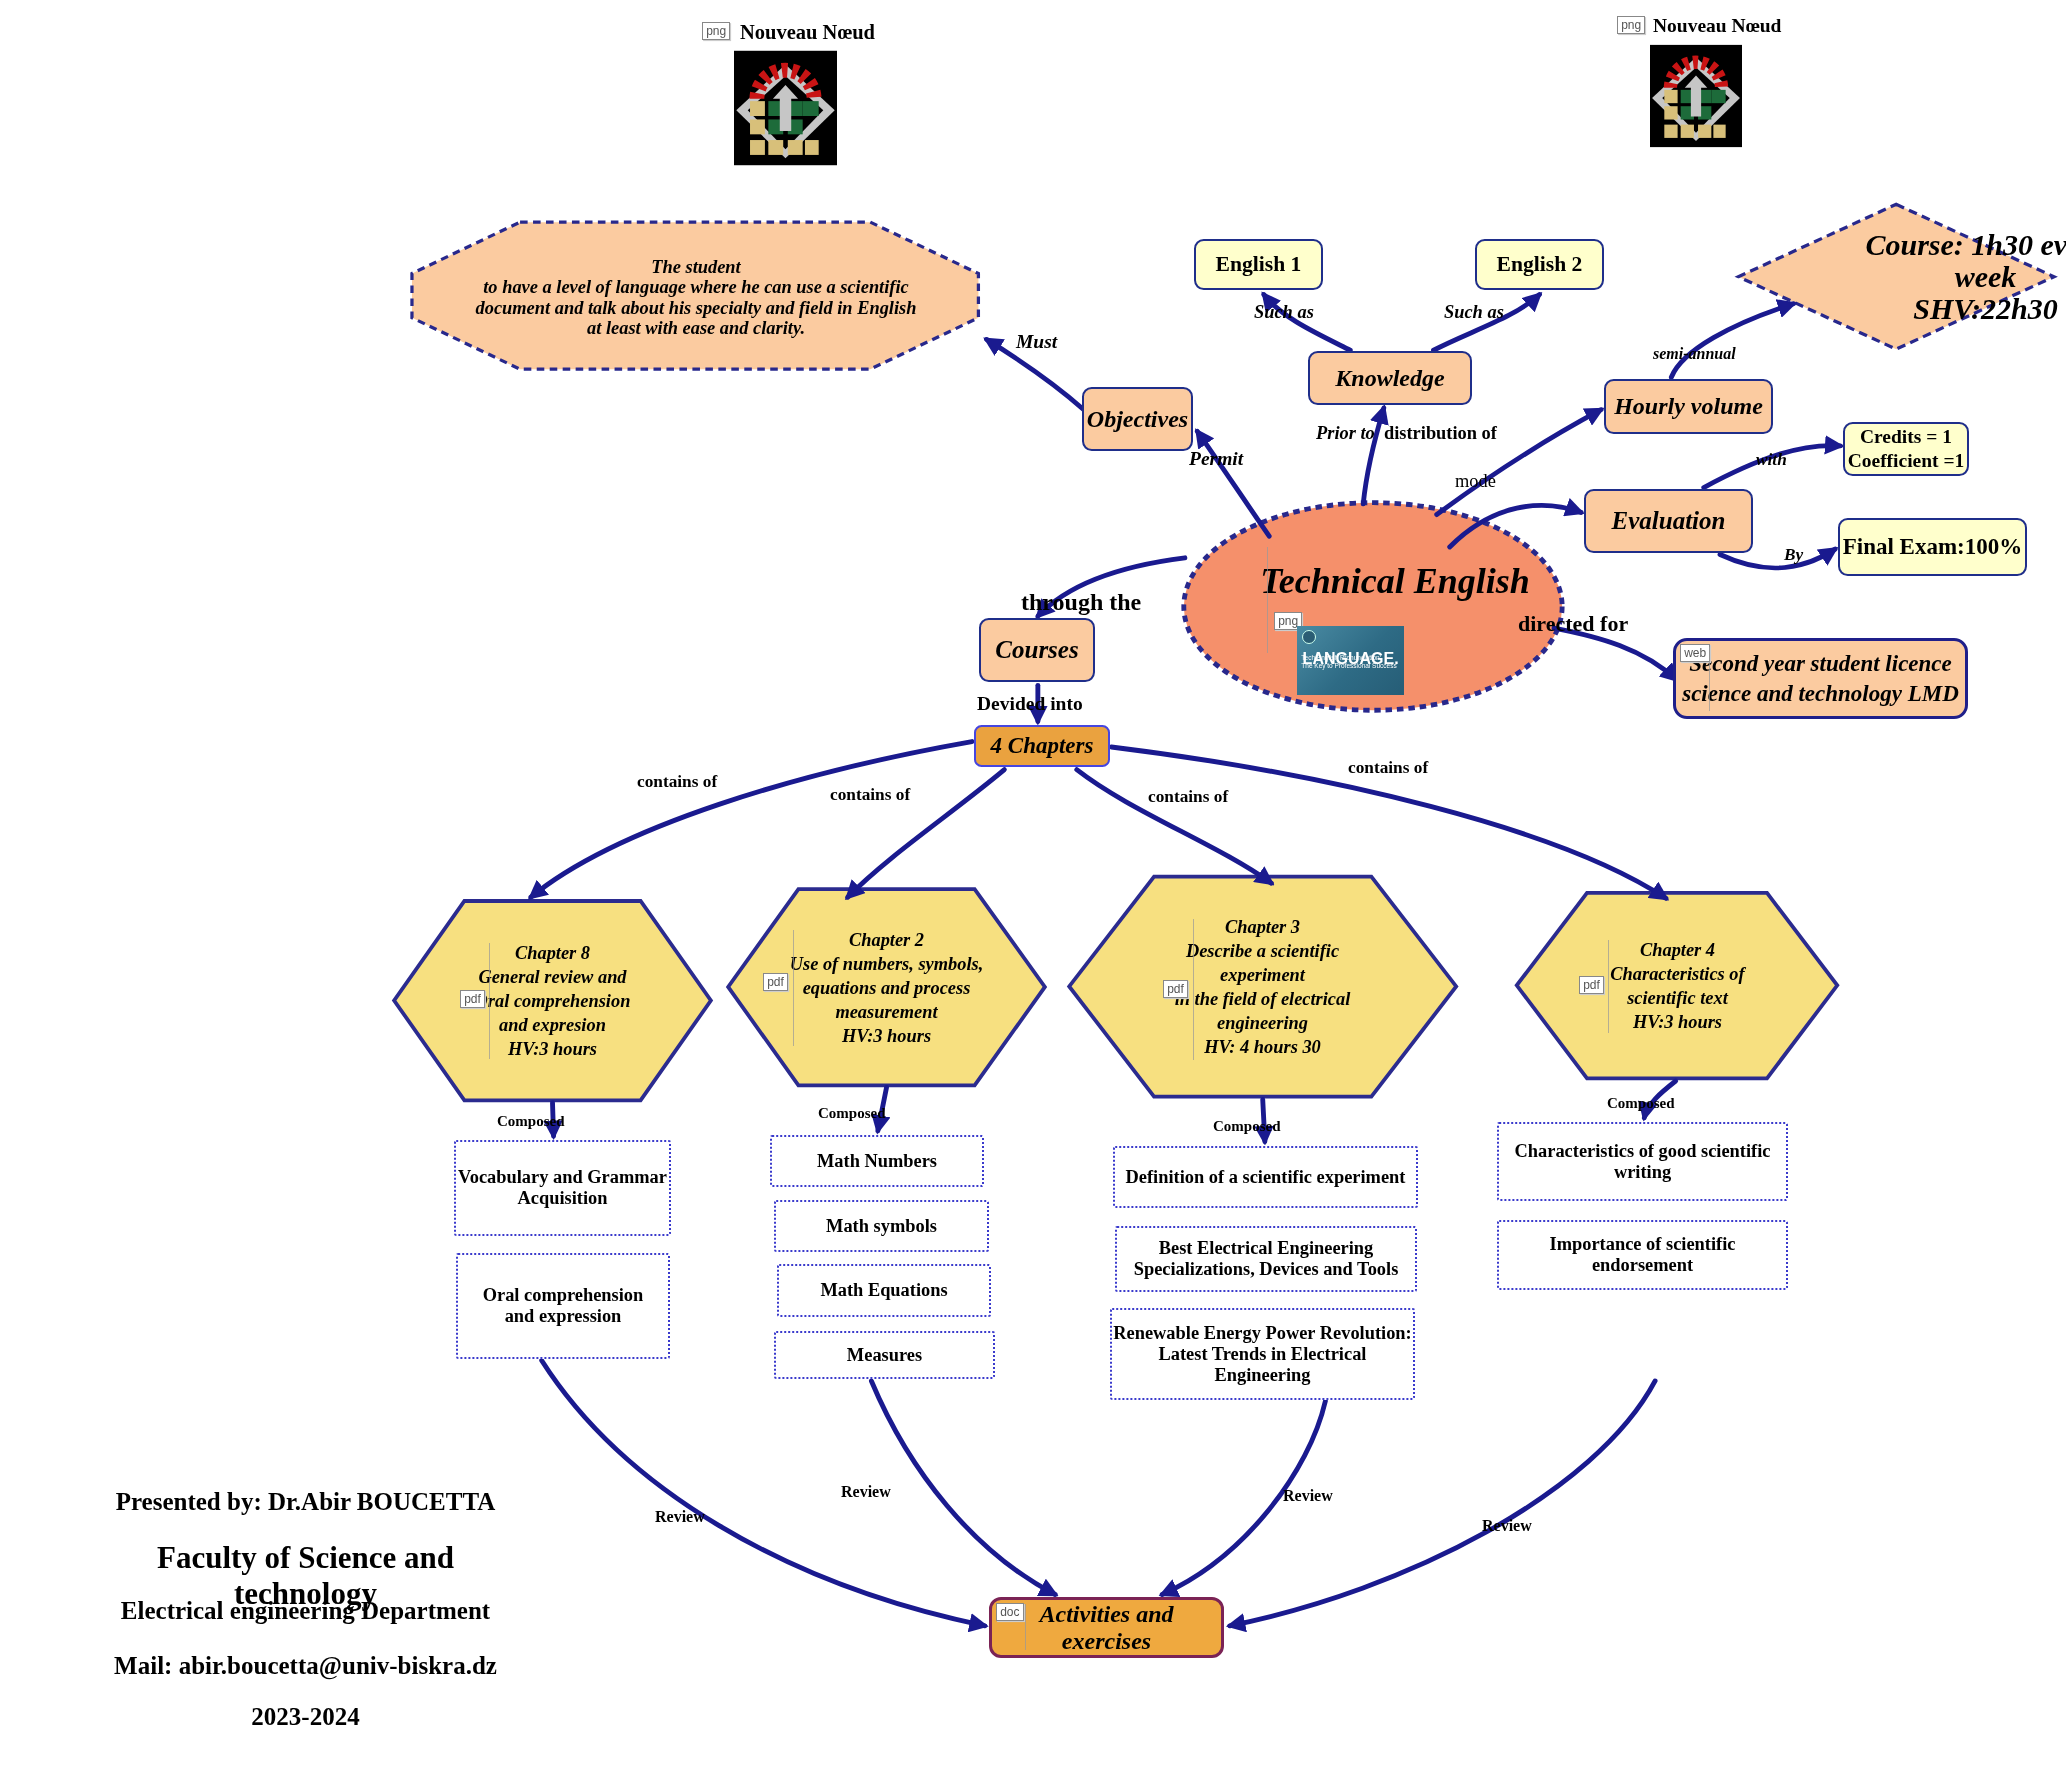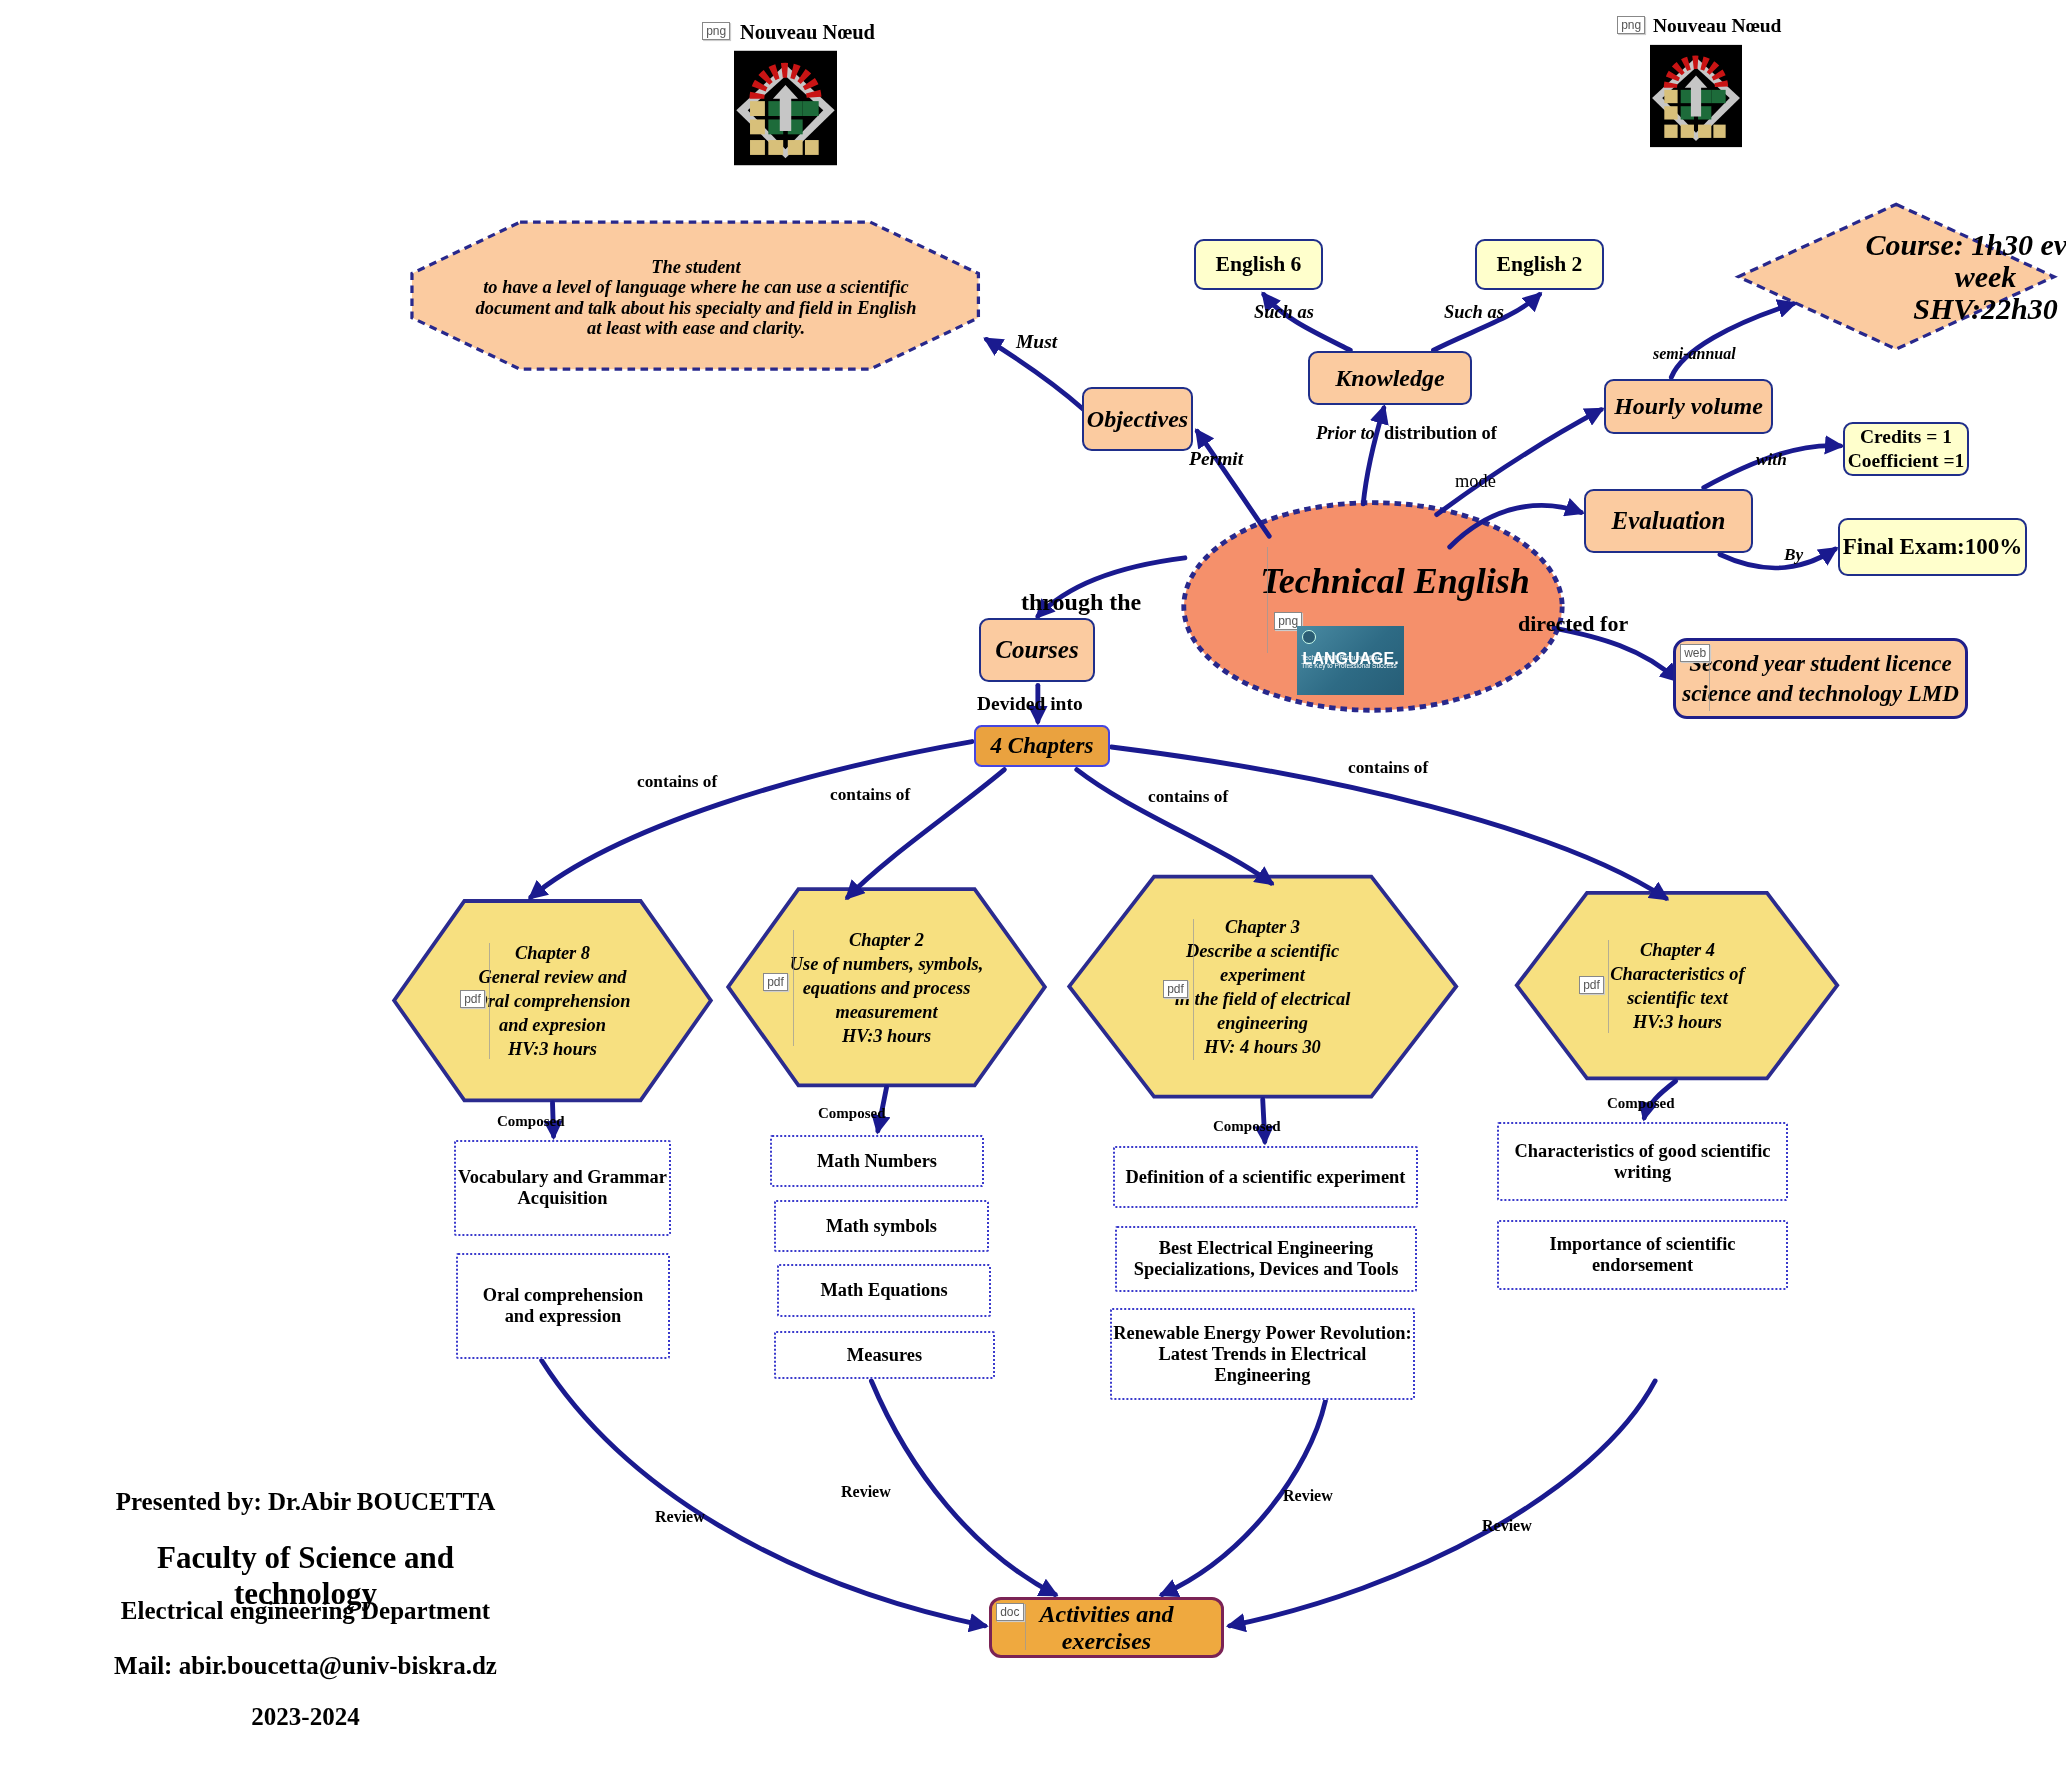--- a/index.html
+++ b/index.html
@@ -137,21 +137,21 @@
   <div class="thumb" style="left:1297px;top:626px;width:107px;height:69px;">
     <span class="dot"></span>
     <span class="small ml">Tech English Pronunciation:
 The Key to Professional Success</span>
     <span class="big">LANGUAGE.</span>
   </div>
 
   <div class="ovl ml" style="left:1834px;top:242px;width:303px;height:70px;font-size:30px;line-height:32px;font-style:italic;">Course: 1h30 every week
 SHV:22h30</div>
 
-  <div class="node yellow" style="left:1194px;top:239px;width:129px;height:51px;font-size:21.6px;">English 6</div>
+  <div class="node yellow" style="left:1194px;top:239px;width:129px;height:51px;font-size:21.6px;">English 1</div>
   <div class="node yellow" style="left:1475px;top:239px;width:129px;height:51px;font-size:21.6px;">English 2</div>
   <div class="node peach it" style="left:1308px;top:351px;width:164px;height:54px;font-size:24px;">Knowledge</div>
   <div class="node peach it" style="left:1604px;top:379px;width:169px;height:55px;font-size:24px;">Hourly volume</div>
   <div class="node yellow ml" style="left:1843px;top:422px;width:126px;height:54px;font-size:19.5px;line-height:24px;">Credits = 1
 Coefficient =1</div>
   <div class="node peach it" style="left:1584px;top:489px;width:169px;height:64px;font-size:25px;">Evaluation</div>
   <div class="node yellow" style="left:1838px;top:518px;width:189px;height:58px;font-size:23px;">Final Exam:100%</div>
   <div class="node peach it" style="left:1082px;top:387px;width:111px;height:64px;font-size:24px;">Objectives</div>
   <div class="node peach it" style="left:979px;top:618px;width:116px;height:64px;font-size:25px;">Courses</div>
   <div class="node it" style="left:974px;top:725px;width:136px;height:42px;font-size:23px;background:#EAA23F;border:2.7px solid #4646E0;border-radius:7.6px;">4 Chapters</div>

